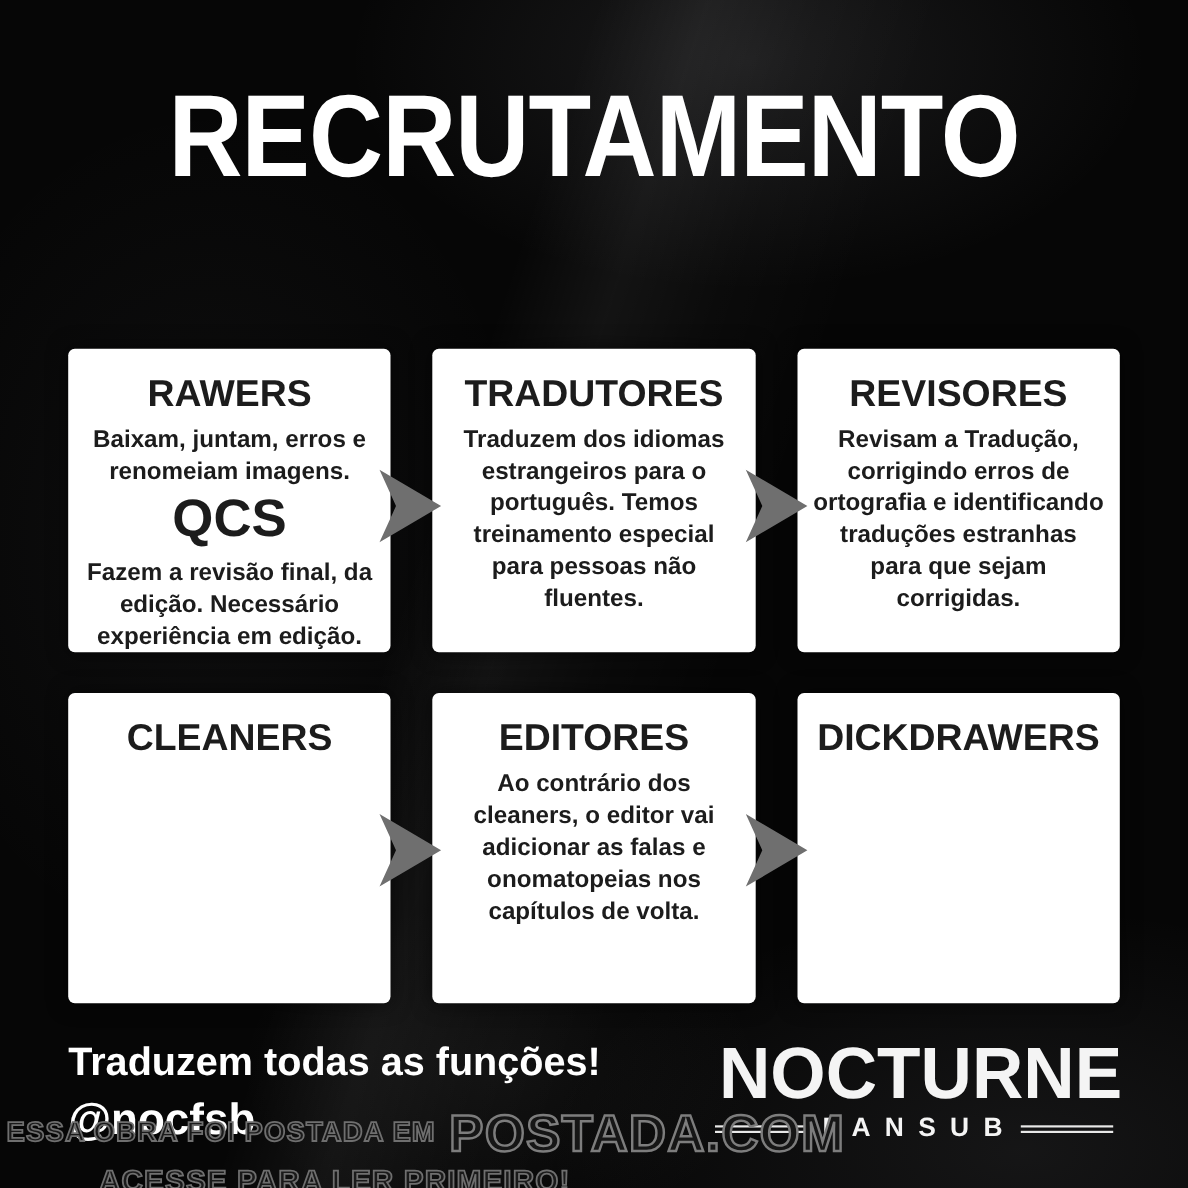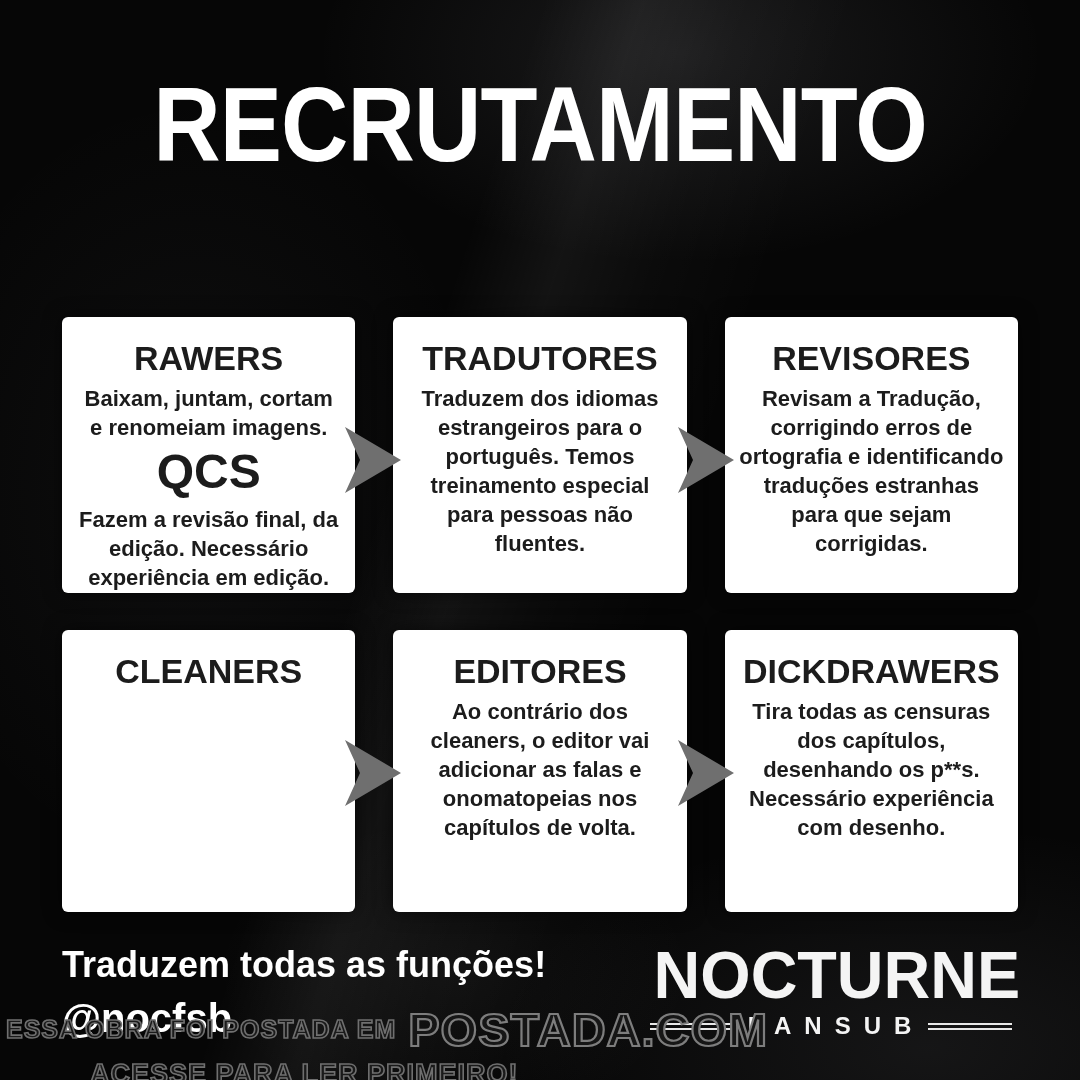--- a/index.html
+++ b/index.html
@@ -84,21 +84,21 @@
 
 <div class="poster">
 
   <h1 class="title">RECRUTAMENTO</h1>
 
 
   <div class="grid">
 
     <div class="card">
       <h2>RAWERS</h2>
-      <p>Baixam, juntam, cortam e renomeiam imagens.</p>
+      <p>Baixam, juntam, erros e renomeiam imagens.</p>
       <h2 class="sub2">QCS</h2>
       <p>Fazem a revisão final, da edição. Necessário experiência em edição.</p>
     </div>
 
     <div class="card">
       <h2>TRADUTORES</h2>
       <p>Traduzem dos idiomas estrangeiros para o português. Temos treinamento especial para pessoas não fluentes.</p>
     </div>
 
     <div class="card">
@@ -110,21 +110,20 @@
       <h2>CLEANERS</h2>
     </div>
 
     <div class="card">
       <h2>EDITORES</h2>
       <p>Ao contrário dos cleaners, o editor vai adicionar as falas e onomatopeias nos capítulos de volta.</p>
     </div>
 
     <div class="card">
       <h2>DICKDRAWERS</h2>
-      <p>Tira todas as censuras dos capítulos, desenhando os p**s. Necessário experiência com desenho.</p>
     </div>
 
   </div>
 
   <div class="arrow" style="left:343px; top:425px;">
     <svg viewBox="0 0 60 70">
         <polygon points="2,2 58,35 2,68 17,35" fill="#6f6f6f"></polygon>
       </svg>
   </div>
   <div class="arrow" style="left:676px; top:425px;">

